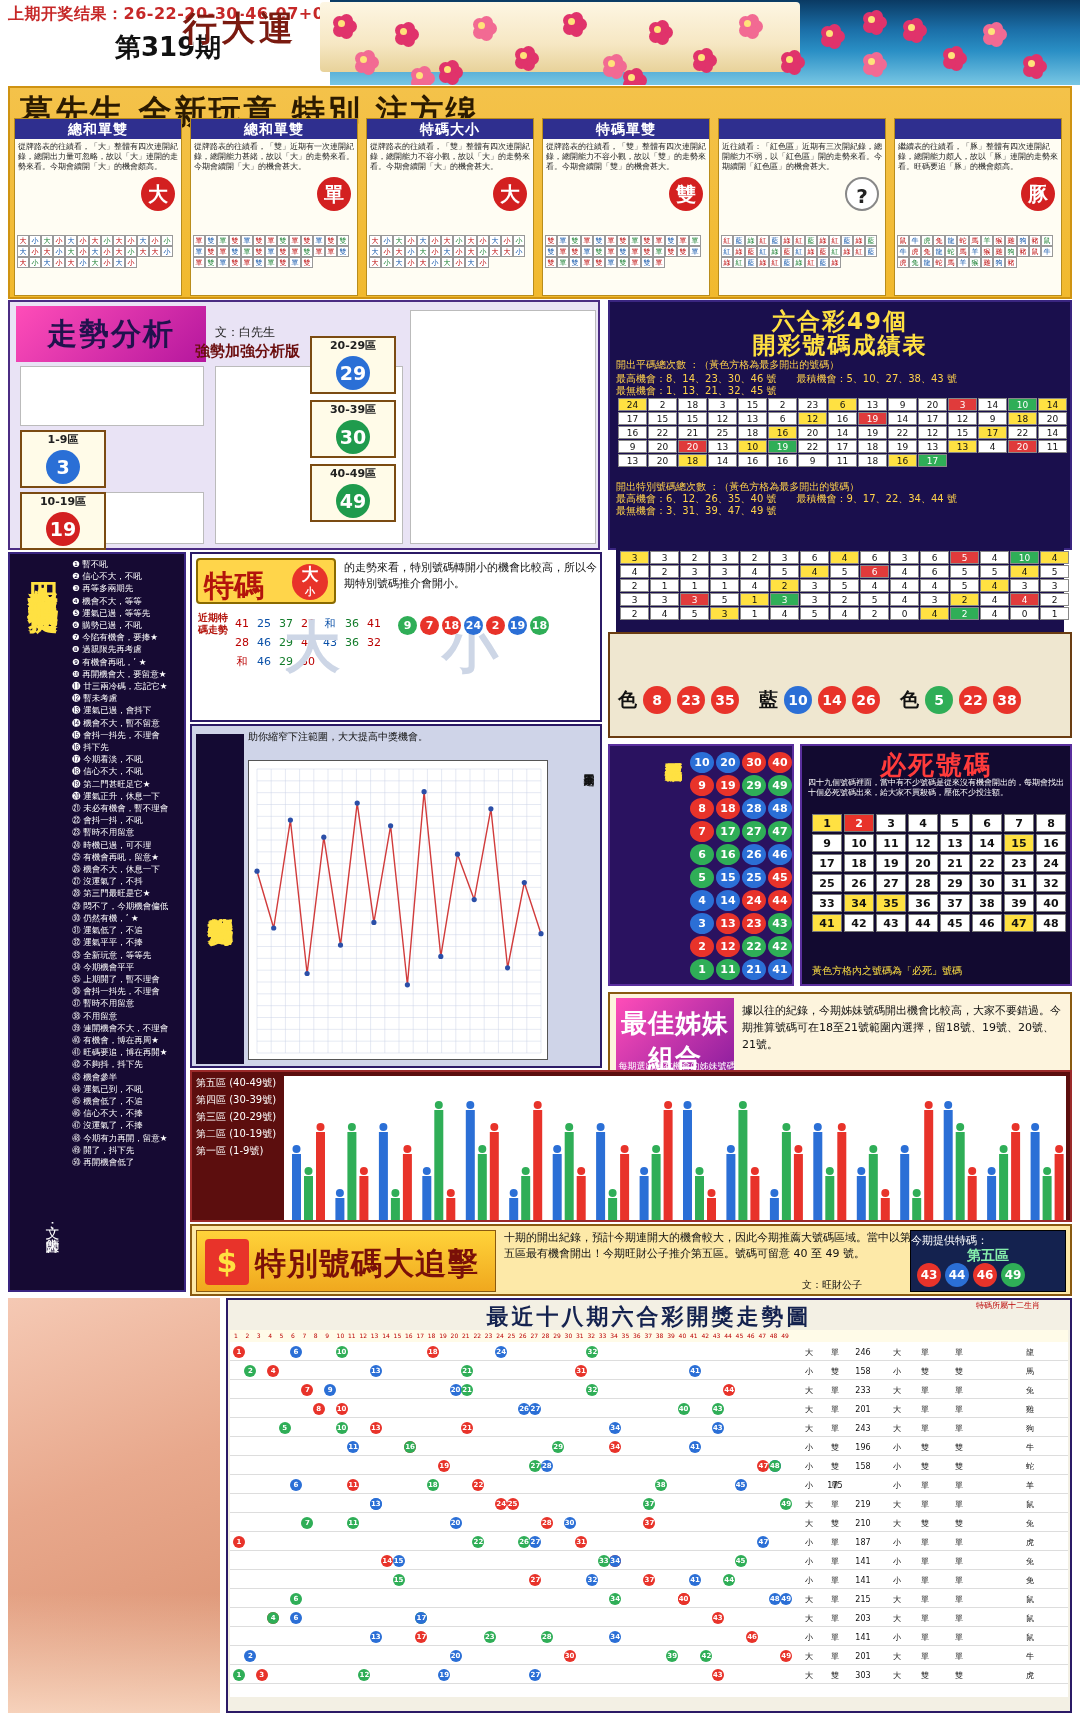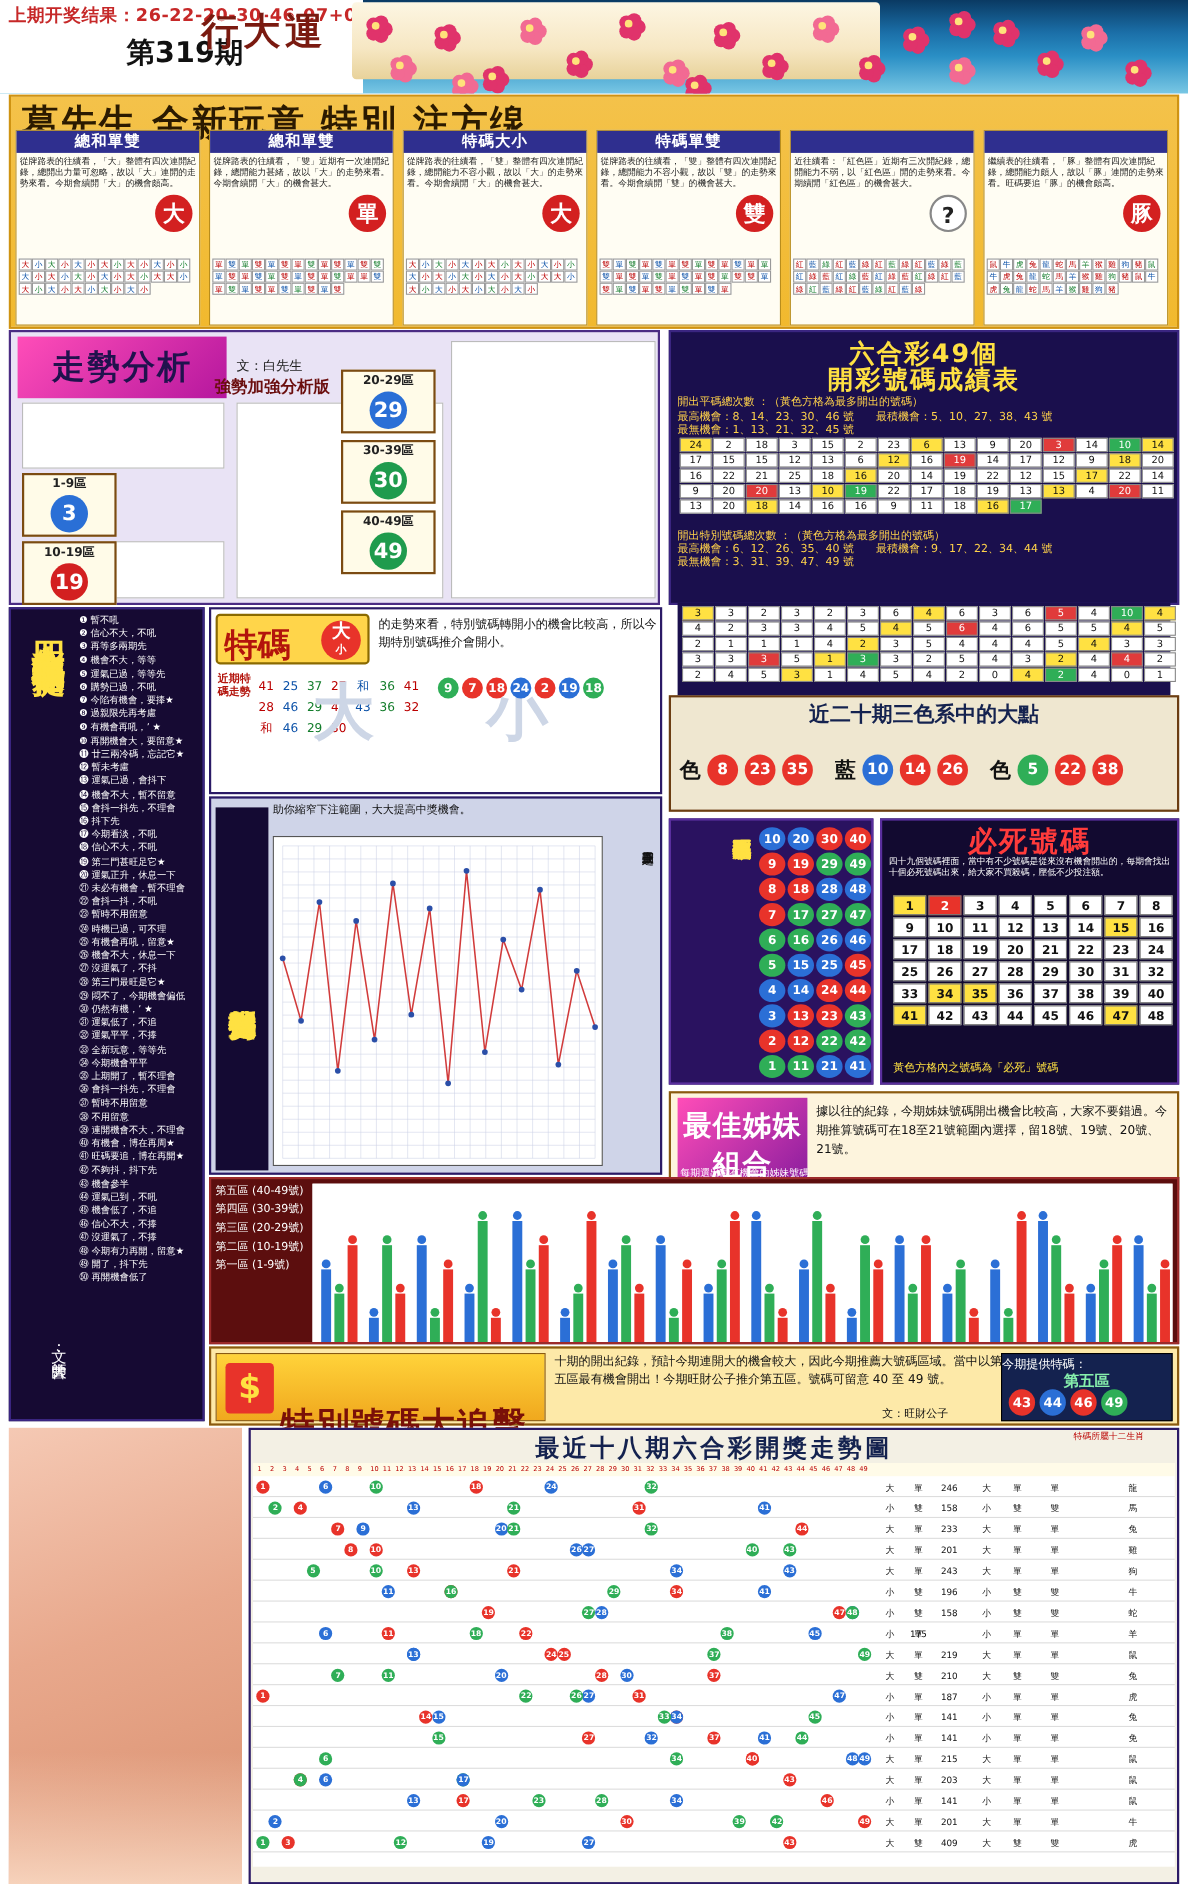--- a/index.html
+++ b/index.html
@@ -352,21 +352,21 @@
     left:190px; top:1224px; width:882px; height:72px;
     background:#fde9a8; border:2px solid #8a5a10;
   }
   #chase .banner {
     position:absolute; left:4px; top:4px; width:300px; height:62px;
     background:linear-gradient(180deg,#ffd33a,#f0a81e);
     border:1px solid #8a5a10;
   }
   #chase .banner .txt {
     position:absolute; left:58px; top:12px; font-size:31px; font-weight:bold;
-    color:#7a1008; letter-spacing:1px;margin-top:31px;
+    color:#7a1008; letter-spacing:1px;
   }
   #chase .dollar {
     position:absolute; left:8px; top:8px; width:44px; height:46px;
     background:#e8332a; color:#ffe142; font-size:30px; font-weight:bold;
     text-align:center; line-height:46px; border-radius:4px;
   }
   #chase .p {
     position:absolute; left:312px; top:4px; width:410px;
     font-size:11px; line-height:16px; color:#111;
   }
@@ -994,21 +994,20 @@
       <div class="c ">18</div>
       <div class="c y">16</div>
       <div class="c g">17</div>
     </div>
   <div class="line" style="top:178px;">開出特別號碼總次數 ：（黃色方格為最多開出的號碼）</div>
   <div class="line" style="top:190px;">最高機會：6、12、26、35、40 號　　最積機會：9、17、22、34、44 號</div>
   <div class="line" style="top:202px;">最無機會：3、31、39、47、49 號</div>
 </div>
 
 <div id="tricolor" class="abs">
-  <div class="t">近二十期三色系中的大點</div>
   <div class="row" id="tricolor-row">
       <span class="lab">色</span>
       <span class="cb" style="background: rgb(232, 51, 42);">8</span>
       <span class="cb" style="background: rgb(232, 51, 42);">23</span>
       <span class="cb" style="background: rgb(232, 51, 42);">35</span>
       <span style="width: 8px;"></span>
       <span class="lab">藍</span>
       <span class="cb" style="background: rgb(43, 111, 214);">10</span>
       <span class="cb" style="background: rgb(232, 51, 42);">14</span>
       <span class="cb" style="background: rgb(232, 51, 42);">26</span>
@@ -1848,20 +1847,20 @@
       </div>
       <div class="dotrow" style="top: 337px;">
         <div class="dot r" style="left: 25.8px; top: 2px;">3</div>
         <div class="dot b" style="left: 299.4px; top: 2px;">27</div>
         <div class="dot g" style="left: 3px; top: 2px;">1</div>
         <div class="dot r" style="left: 481.8px; top: 2px;">43</div>
         <div class="dot b" style="left: 208.2px; top: 2px;">19</div>
         <div class="dot g" style="left: 128.4px; top: 2px;">12</div>
         <div class="sidecol" style="left: 566px; top: 0px; width: 26px;">大</div>
         <div class="sidecol" style="left: 592px; top: 0px; width: 26px;">雙</div>
-        <div class="sidecol" style="left: 620px; top: 0px; width: 26px;">409</div>
+        <div class="sidecol" style="left: 620px; top: 0px; width: 26px;">303</div>
         <div class="sidecol" style="left: 654px; top: 0px; width: 26px;">大</div>
         <div class="sidecol" style="left: 682px; top: 0px; width: 26px;">雙</div>
         <div class="sidecol" style="left: 716px; top: 0px; width: 26px;">雙</div>
         <div class="sidecol" style="left: 770px; top: 0px; width: 60px;">虎</div>
       </div>
     </div>
 </div>
 
 </body></html>

